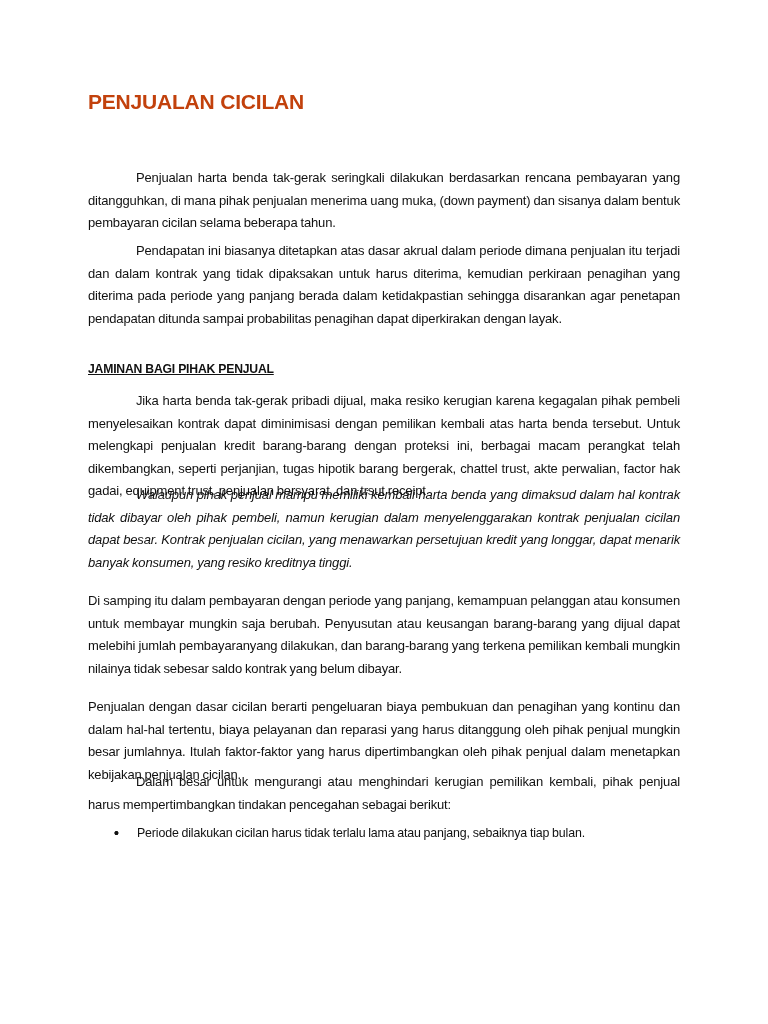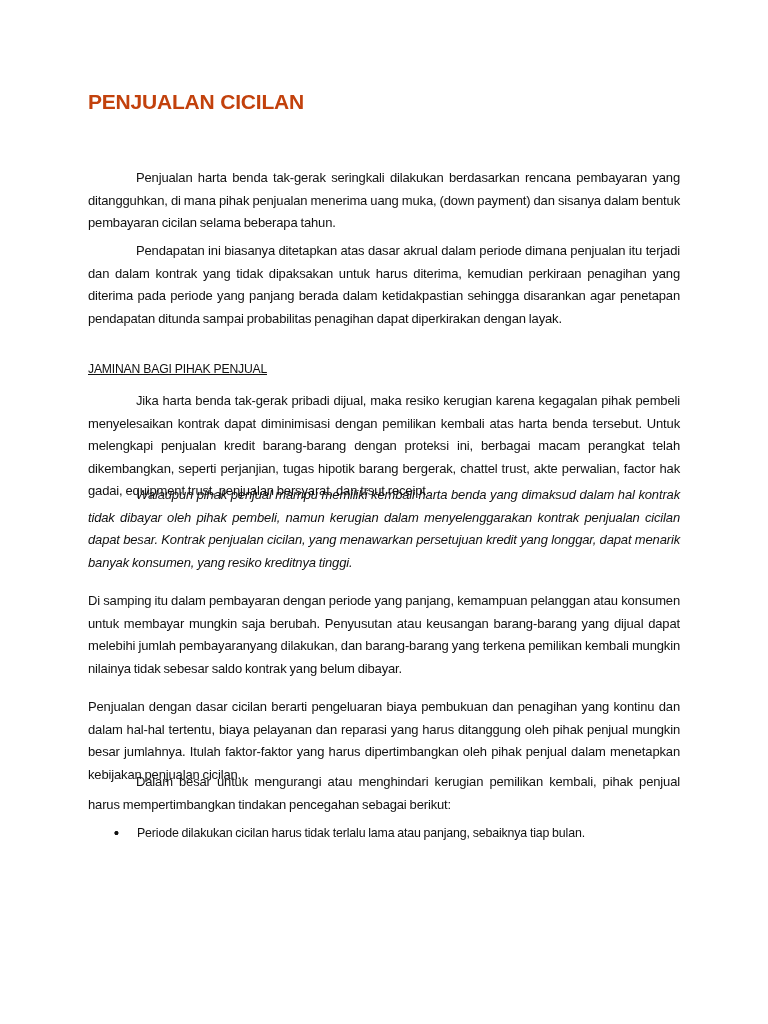--- a/index.html
+++ b/index.html
@@ -42,21 +42,21 @@
       letter-spacing: -0.15px;
       word-spacing: -0.5px;
     }
     .para.indent { text-indent: 48px; }
     .section-heading {
       position: absolute;
       left: 0;
       top: 362px;
       margin: 0;
       font-size: 12.2px;
-      font-weight: normal;
+      font-weight: bold;
       text-decoration: underline;
       letter-spacing: -0.2px;
     }
     .bullets {
       position: absolute;
       left: 0;
       top: 822px;
       width: 592px;
       margin: 0;
       padding: 0;

